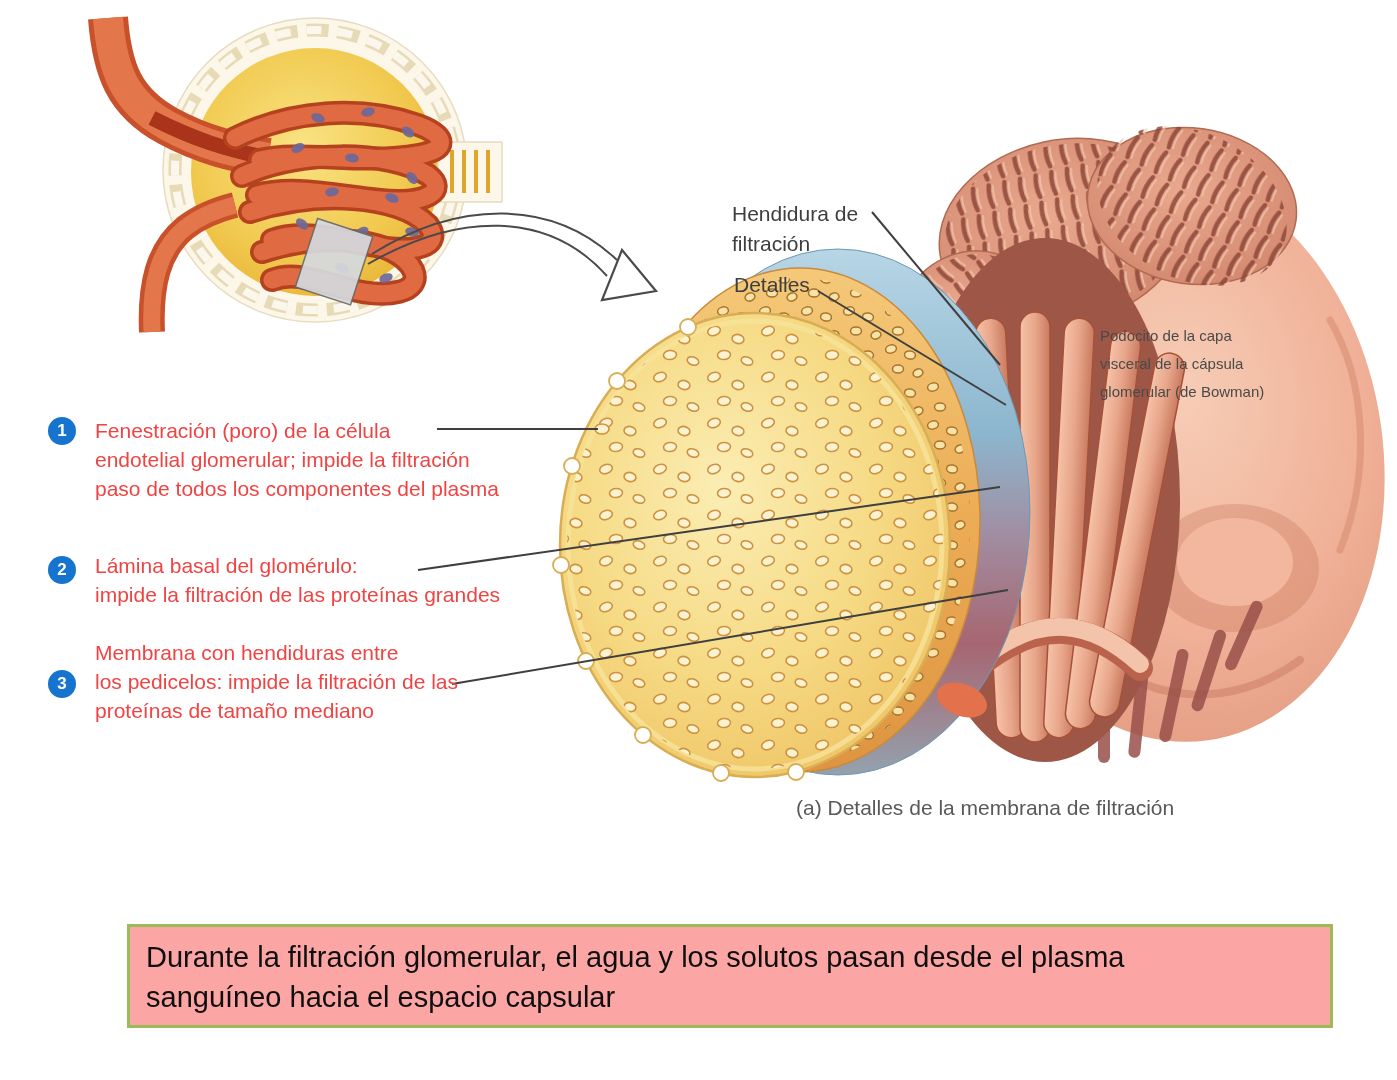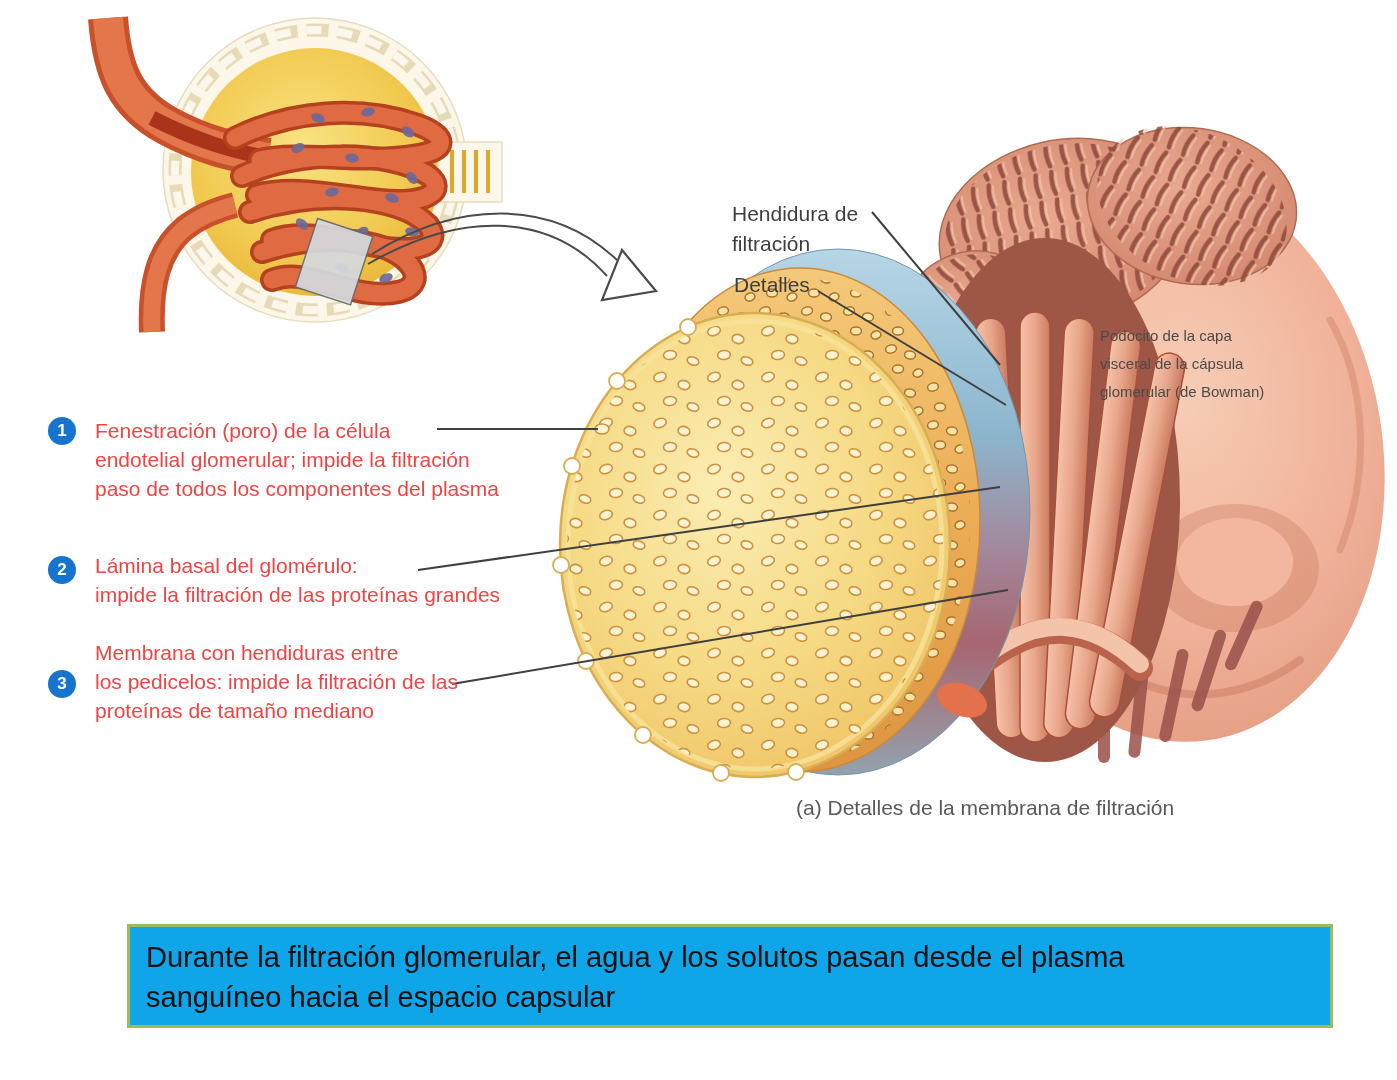--- a/index.html
+++ b/index.html
@@ -12,21 +12,21 @@
   .label-sm{color:#4a4a4a;font-size:15px;line-height:28px;}
   .item{color:#ef4444;font-size:21px;line-height:29px;}
   .badge{
     position:absolute;width:28px;height:28px;border-radius:50%;
     background:#1774ce;color:#ffffff;font-weight:bold;font-size:17px;line-height:28px;
     text-align:center;
   }
   .caption{color:#595959;font-size:21px;}
   .note-box{
     position:absolute;left:127px;top:924px;width:1206px;height:104px;
-    box-sizing:border-box;border:3px solid #9bbb59;background:#0ea5e9;
+    box-sizing:border-box;border:3px solid #9bbb59;background:#fca5a5;
     padding:10px 16px;color:#0f0f0f;font-size:29px;line-height:40px;
   }
   #item1{left:95px;top:416px;width:480px;}
   #item2{left:95px;top:551px;width:500px;}
   #item3{left:95px;top:638px;width:480px;}
   #badge1{left:48px;top:417px;}
   #badge2{left:48px;top:556px;}
   #badge3{left:48px;top:670px;}
   #lbl-hendidura{left:732px;top:199px;}
   #lbl-pedicelo{left:734px;top:270px;}

